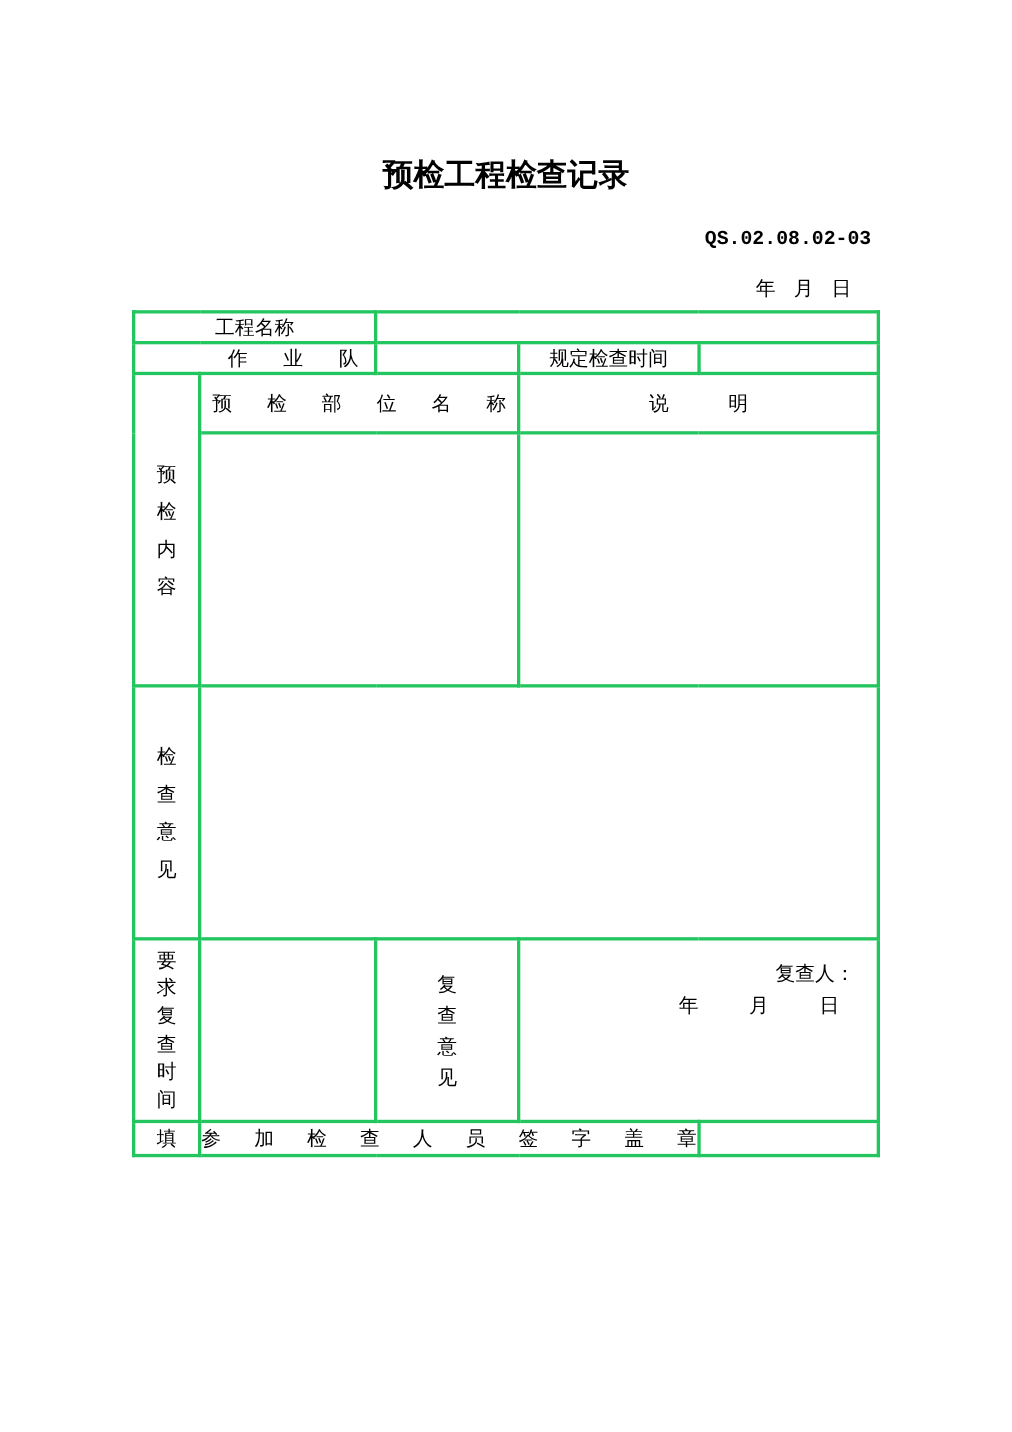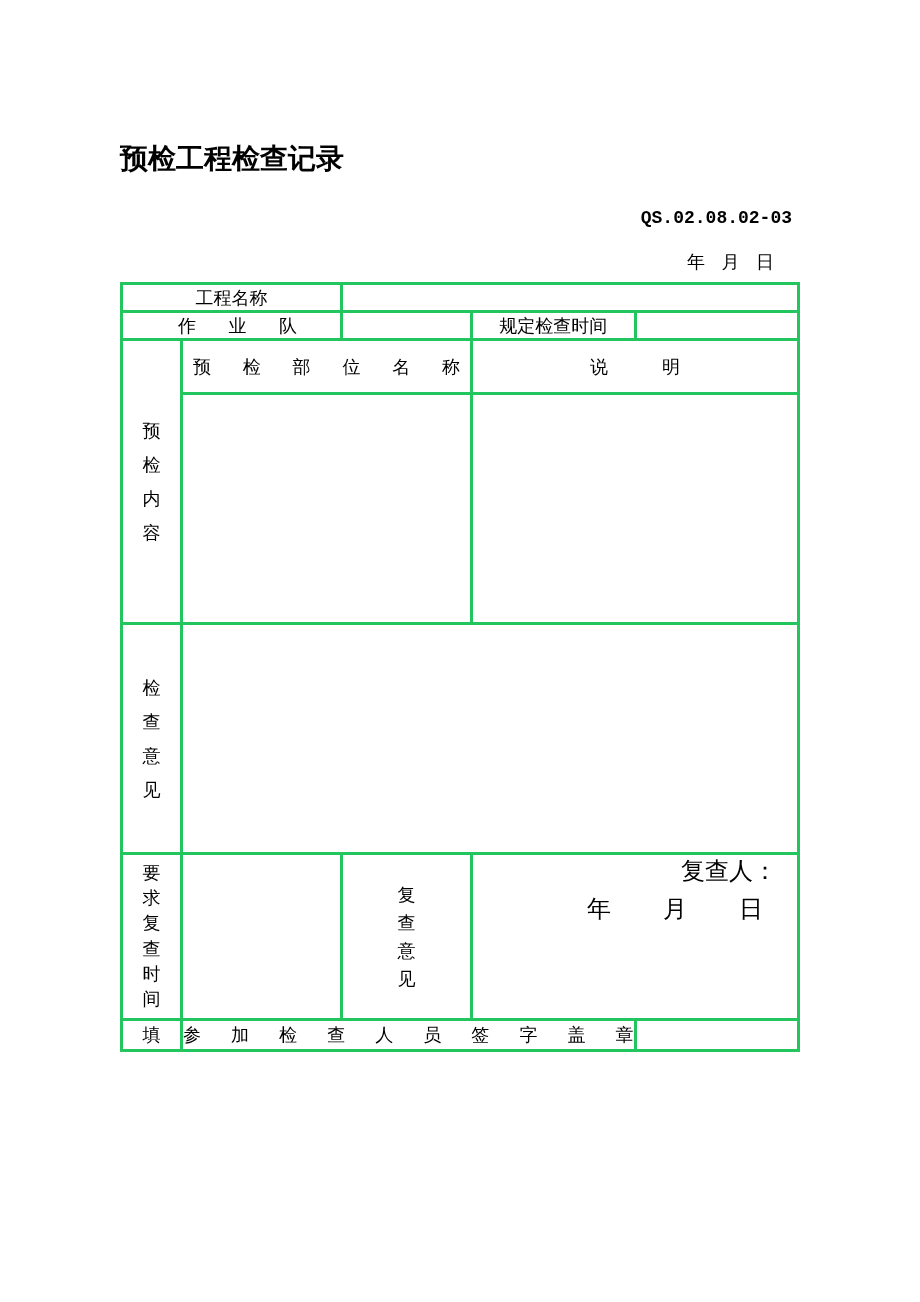--- a/index.html
+++ b/index.html
@@ -11,21 +11,21 @@
       background: #ffffff;
       font-family: "SimSun", "宋体", serif;
       width: 920px;
       height: 1302px;
       position: relative;
     }
     .page {
       padding: 140px 120px 0 120px;
     }
     .title {
-      text-align: left;
+      text-align: center;
       font-size: 28px;
       font-weight: bold;
       margin-bottom: 30px;
     }
     .doc-code {
       text-align: right;
       font-size: 18px;
       font-weight: bold;
       font-family: Liberation Mono, monospace;
       margin-bottom: 22px;
@@ -47,21 +47,21 @@
       border: 3px solid #22c55e;
       font-size: 18px;
       vertical-align: middle;
       padding: 0;
     }
     .label-cell {
       text-align: center;
       height: 28px;
     }
     .spaced-2 {
-      text-align: center;
+      text-align: right;
       letter-spacing: 14px;
       padding-left: 26px;
     }
     .vert-label {
       text-align: center;
       width: 60px;
     }
     .vert-label .char {
       display: block;
       margin: 10px 0;
@@ -83,21 +83,21 @@
     }
     .recheck-content {
       position: relative;
       height: 100%;
     }
     .recheck-sign {
       position: absolute;
       bottom: 8px;
       right: 20px;
       text-align: right;
-      font-size: 24px;
+      font-size: 18px;
       line-height: 1.6;
     }
     .recheck-sign .d-line {
       letter-spacing: 14px;
     }
     .bottom-row {
       height: 28px;
     }
     .wide-spaced {
       text-align: justify;

